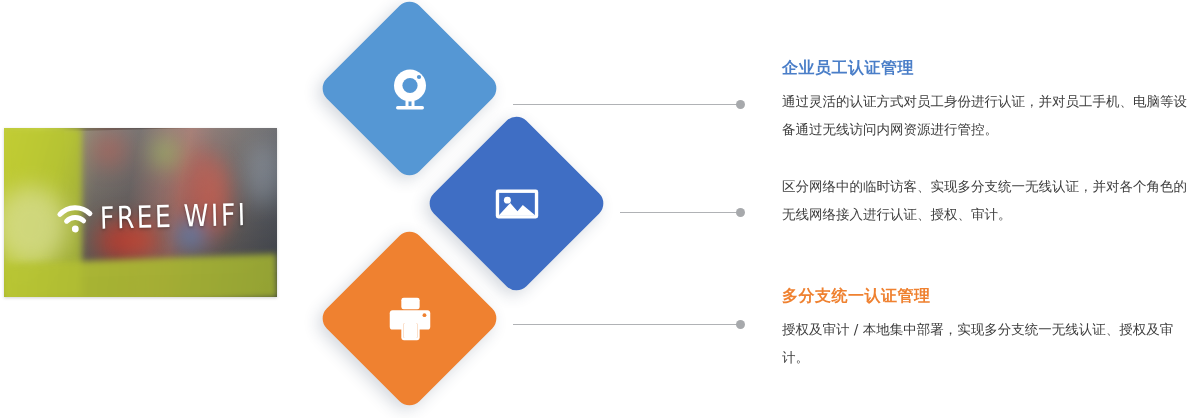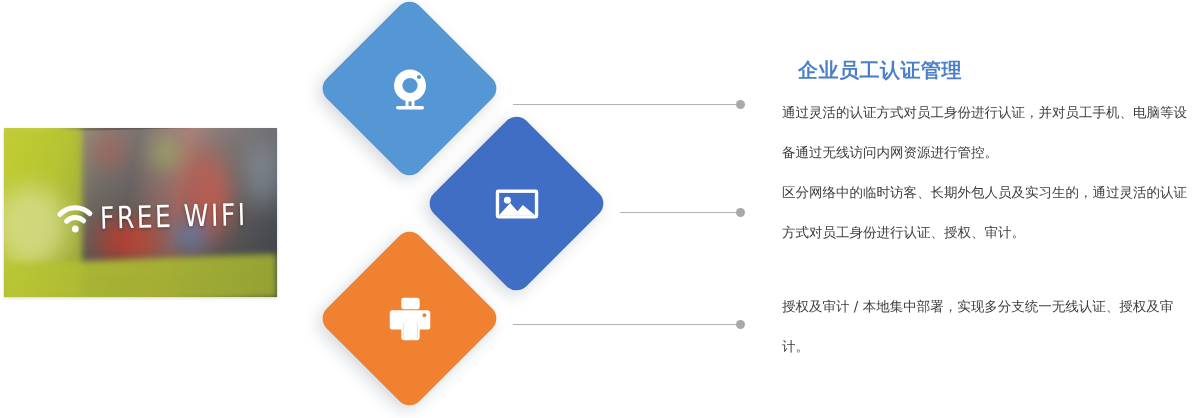--- a/index.html
+++ b/index.html
@@ -161,31 +161,31 @@
   .block {
     position: absolute;
     left: 782px;
     width: 418px;
   }
   .b1 { top: 58px; }
   .b2 { top: 172px; }
   .b3 { top: 286px; }
 
   .block h3 {
-    margin: 0 0 10px 16px;
-    font-size: 20px;
+    margin: 0 0 10px 0;
+    font-size: 16px;
     font-weight: bold;
     letter-spacing: 0.5px;
     line-height: 1.2;
     font-family: "DejaVu Sans", "Liberation Sans", sans-serif;
   }
   .block p {
     margin: 0;
     font-size: 13.5px;
-    line-height: 40px;
+    line-height: 28px;
     color: #3d3d3d;
     font-family: "DejaVu Sans", "Liberation Sans", sans-serif;
   }
 </style>
 </head>
 <body>
 
 <div class="stage">
 
   <div class="photo">
@@ -260,20 +260,21 @@
       </svg>
     </div>
   </div>
 
   <div class="block b1">
     <h3 style="color:#4a7ec8">企业员工认证管理</h3>
     <p>通过灵活的认证方式对员工身份进行认证，并对员工手机、电脑等设备通过无线访问内网资源进行管控。</p>
   </div>
 
   <div class="block b2">
-    <p>区分网络中的临时访客、长期外包人员及实习生的，通过灵活的认证方式对员工身份进行认证、授权、审计。</p>
+    <p>区分网络中的临时访客、实现多分支统一无线认证，并对各个角色的无线网络接入进行认证、授权、审计。</p>
   </div>
 
   <div class="block b3">
+    <h3 style="color:#ef8130">多分支统一认证管理</h3>
     <p>授权及审计 / 本地集中部署，实现多分支统一无线认证、授权及审计。</p>
   </div>
 
 </div>
 
 </body></html>

